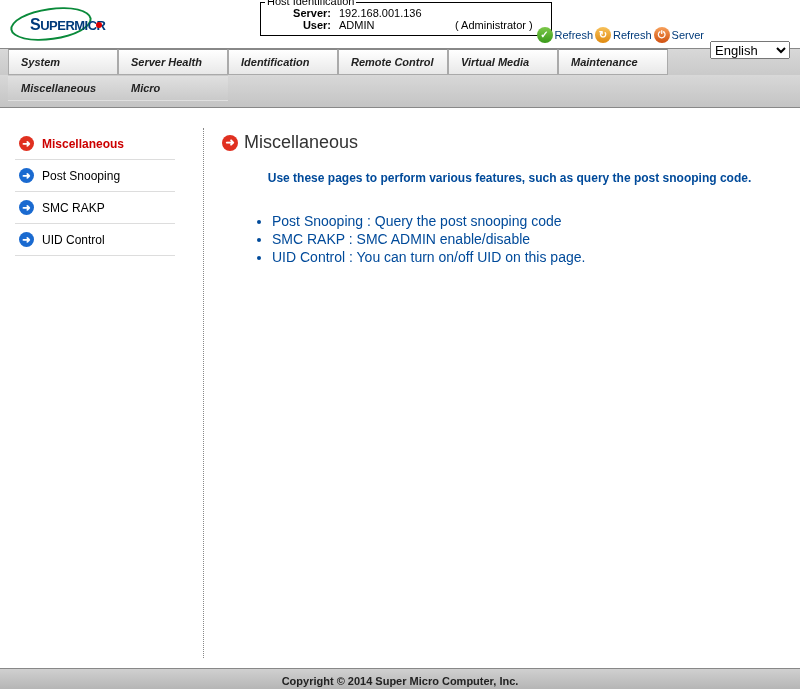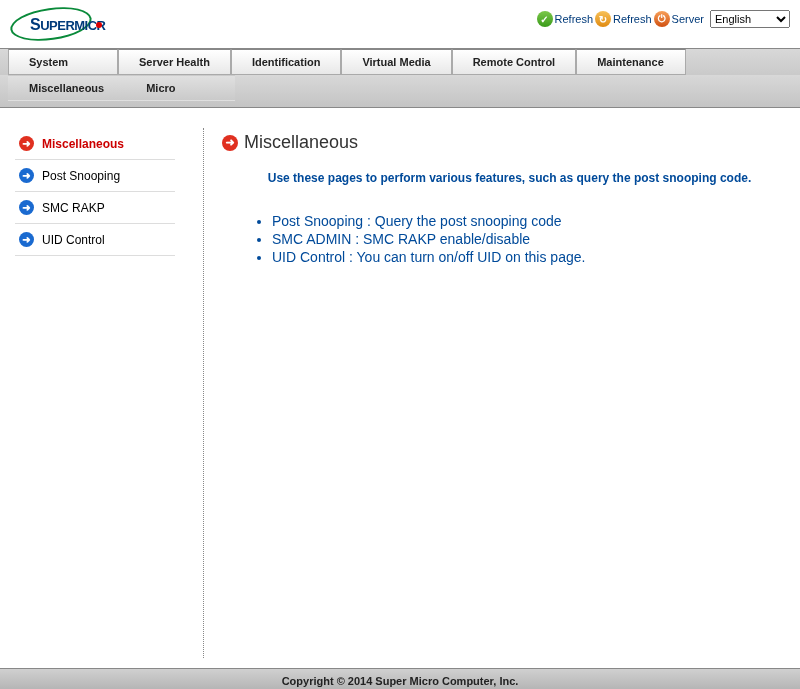--- a/index.html
+++ b/index.html
@@ -15,24 +15,24 @@
 .host-row { display: flex; }
 .host-label { font-weight: bold; width: 60px; text-align: right; margin-right: 8px; }
 .host-val { min-width: 110px; }
 .host-role { margin-left: 6px; }
 .top-actions { position: absolute; right: 10px; top: 10px; display: flex; align-items: center; gap: 2px; }
 .act { display: inline-flex; align-items: center; cursor: pointer; font-size: 11px; color: #003a7a; text-decoration: none; }
 .act .ico { width: 16px; height: 16px; border-radius: 50%; margin-right: 2px; display: inline-flex; align-items: center; justify-content: center; font-weight: bold; color: #fff; font-size: 10px; }
 .ico-ok { background: linear-gradient(#7cc84a,#3a9a1a); }
 .ico-ref { background: linear-gradient(#f7c15a,#e08a10); }
 .ico-out { background: linear-gradient(#f7a05a,#d05010); }
-.lang { margin-left: 4px; font-size: 11px; height: 18px; width: 80px; }
+.lang { margin-left: 4px; font-size: 13px; height: 18px; width: 80px; margin-top: 31px; }
 .navbar { background: linear-gradient(#d8d8d8,#b8b8b8); border-top: 1px solid #888; border-bottom: 1px solid #888; }
 .nav-row { display: flex; }
-.nav-item { background: linear-gradient(#ffffff,#e8e8e8); border: 1px solid #aaa; border-top: none; padding: 6px 20px; font-size: 11px; font-weight: bold; color: #222; cursor: pointer; min-width: 110px; }
+.nav-item { background: linear-gradient(#ffffff,#e8e8e8); border: 1px solid #aaa; border-top: none; padding: 6px 12px; font-size: 11px; font-weight: bold; color: #222; cursor: pointer; min-width: 110px; font-style: italic; }
 .nav-row.row1 .nav-item { border-top: 1px solid #888; }
 .nav-row.row1 .nav-item:first-child { margin-left: 8px; }
 .nav-row.row2 { background: linear-gradient(#d8d8d8,#c4c4c4); padding-bottom: 6px; }
 .nav-row.row2 .nav-item { background: linear-gradient(#e0e0e0,#cacaca); border: 1px solid transparent; font-weight: bold; min-width: 110px; }
 .nav-row.row2 .nav-item:first-child { margin-left: 8px; }
 .body-area { display: flex; padding: 20px 15px 10px; min-height: 560px; }
 .sidebar { width: 160px; }
 .side-item { display: flex; align-items: center; padding: 8px 4px; border-bottom: 1px solid #ddd; cursor: pointer; font-size: 12px; }
 .side-item.active { color: #c00; font-weight: bold; }
 .side-item .arrow { width: 15px; height: 15px; border-radius: 50%; margin-right: 8px; display: inline-flex; align-items: center; justify-content: center; color: #fff; font-size: 10px; font-weight: bold; flex-shrink: 0; }
@@ -50,20 +50,32 @@
 </head>
 <body>
 
 <div class="header">
   <div class="logo">
     <div class="logo-ellipse"></div>
     <div class="logo-text"><span class="s">S</span>UPERMICR</div>
     <div class="logo-dot"></div>
   </div>
 
+  <div class="host-box">
+    <div class="host-legend">Host Identification</div>
+    <div class="host-row">
+      <span class="host-label">Server:</span>
+      <span class="host-val">192.168.001.136</span>
+    </div>
+    <div class="host-row">
+      <span class="host-label">User:</span>
+      <span class="host-val">ADMIN</span>
+      <span class="host-role">( Administrator )</span>
+    </div>
+  </div>
 
   <div class="top-actions">
     <a class="act">
       <span class="ico ico-ok">✓</span>
       <span>Refresh</span>
     </a>
     <a class="act">
       <span class="ico ico-ref">↻</span>
       <span>Refresh</span>
     </a>
@@ -75,22 +87,22 @@
       <option>English</option>
     </select>
   </div>
 </div>
 
 <div class="navbar">
   <div class="nav-row row1">
     <div class="nav-item">System</div>
     <div class="nav-item">Server Health</div>
     <div class="nav-item">Identification</div>
+    <div class="nav-item">Remote Control</div>
     <div class="nav-item">Virtual Media</div>
-    <div class="nav-item">Remote Control</div>
     <div class="nav-item">Maintenance</div>
   </div>
   <div class="nav-row row2">
     <div class="nav-item">Miscellaneous</div>
     <div class="nav-item">Micro</div>
   </div>
 </div>
 
 <div class="body-area">
   <div class="sidebar">
@@ -115,19 +127,19 @@
   <div class="divider"></div>
 
   <div class="content">
     <h1>
       <span class="arrow">➜</span>
       <span>Miscellaneous</span>
     </h1>
     <div class="intro">Use these pages to perform various features, such as query the post snooping code.</div>
     <ul class="features">
       <li>Post Snooping  :  Query the post snooping code</li>
-      <li>SMC ADMIN  :  SMC RAKP enable/disable</li>
+      <li>SMC RAKP  :  SMC ADMIN enable/disable</li>
       <li>UID Control  :  You can turn on/off UID on this page.</li>
     </ul>
   </div>
 </div>
 
 <div class="footer">Copyright © 2014 Super Micro Computer, Inc.</div>
 
 </body></html>

